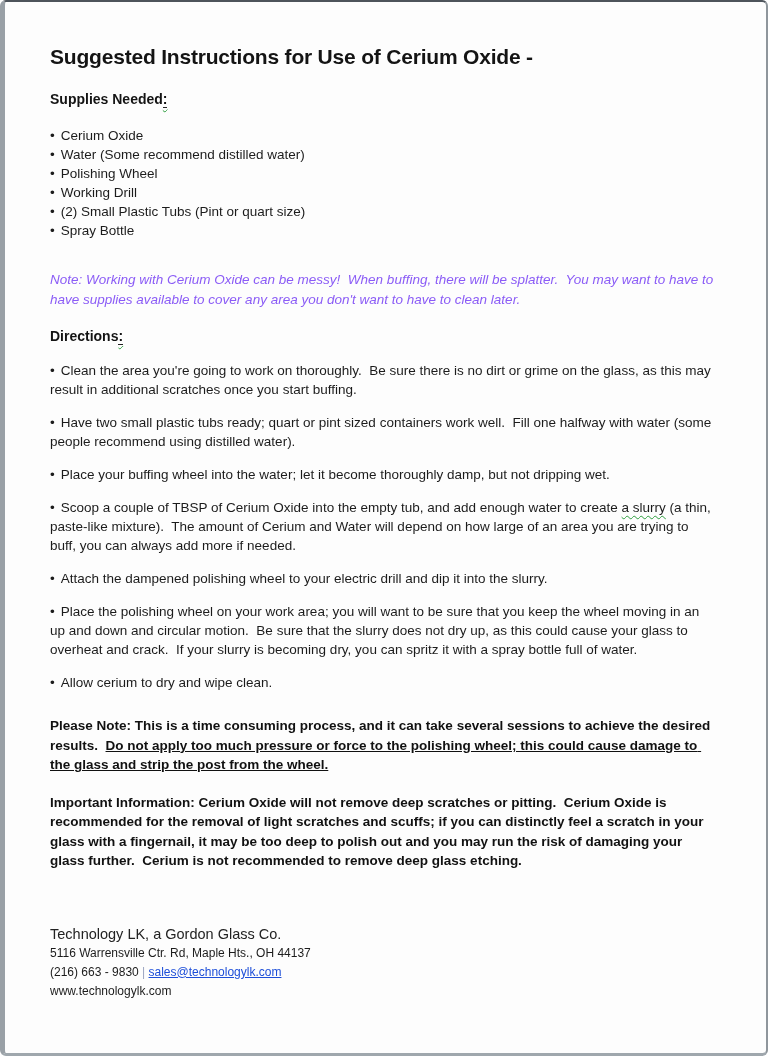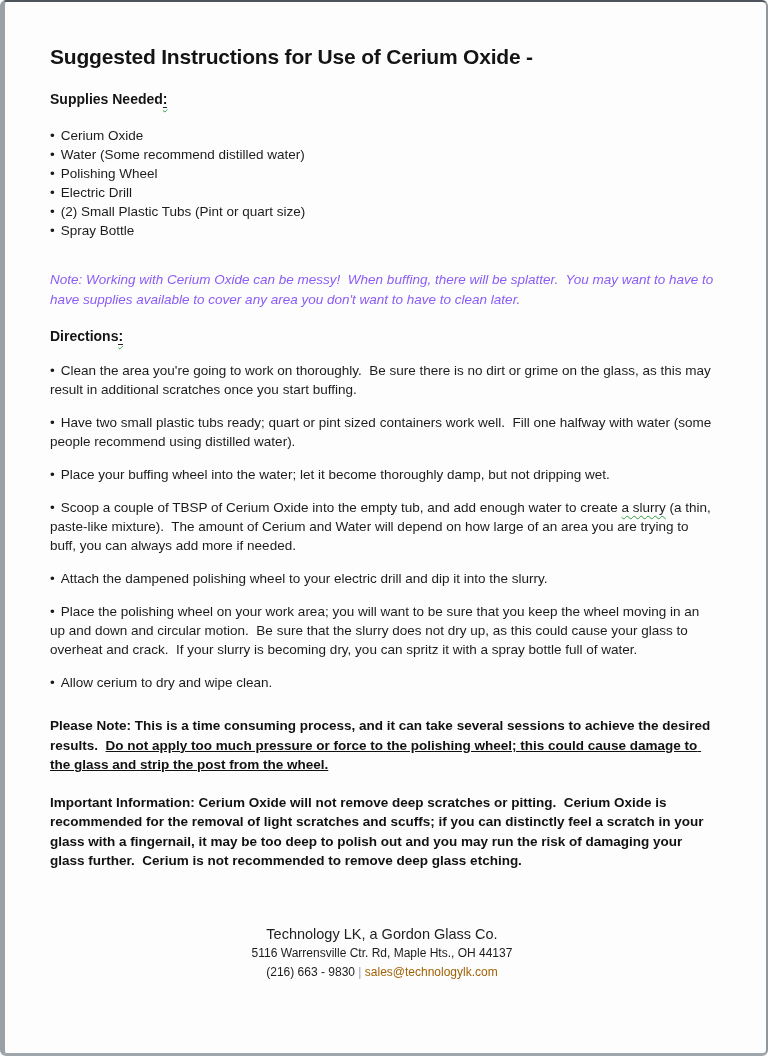--- a/index.html
+++ b/index.html
@@ -66,55 +66,55 @@
     margin: 0 0 18px 0;
     font-size: 13.5px;
     line-height: 19.5px;
     font-weight: 700;
     white-space: pre-wrap;
     color: #111111;
   }
   .solid-underline { text-decoration: underline; }
   .footer {
     margin-top: 54px;
-    text-align: center;
     line-height: 19px;
   }
   .footer-company {
     font-size: 14.5px;
     color: #222222;
     margin: 0;
   }
   .footer-line {
     font-size: 12px;
     color: #1c1c1c;
     margin: 0;
     white-space: pre-wrap;
   }
   .footer-sep { color: #9aa4c0; }
   a.email-link {
-    color: #a16207;
+    color: #1d4ed8;
+    text-decoration: underline;
     cursor: pointer;
   }
 </style>
 </head>
 <body>
 
 <div class="page">
   <div class="content">
 
     <h1 class="title">Suggested Instructions for Use of Cerium Oxide -</h1>
 
     <p class="heading"><span>Supplies Needed</span><span class="hcolon">:</span></p>
 
     <div class="supplies-list">
       <p class="li"><span class="bullet-glyph">•</span><span>Cerium Oxide</span></p>
       <p class="li"><span class="bullet-glyph">•</span><span>Water (Some recommend distilled water)</span></p>
       <p class="li"><span class="bullet-glyph">•</span><span>Polishing Wheel</span></p>
-      <p class="li"><span class="bullet-glyph">•</span><span>Electric Drill</span></p>
+      <p class="li"><span class="bullet-glyph">•</span><span>Working Drill</span></p>
       <p class="li"><span class="bullet-glyph">•</span><span>(2) Small Plastic Tubs (Pint or quart size)</span></p>
       <p class="li"><span class="bullet-glyph">•</span><span>Spray Bottle</span></p>
     </div>
 
     <p class="note">Note: Working with Cerium Oxide can be messy!  When buffing, there will be splatter.  You may want to have to have supplies available to cover any area you don't want to have to clean later.</p>
 
     <p class="heading directions-heading"><span>Directions</span><span class="hcolon">:</span></p>
 
     <p class="li"><span class="bullet-glyph">•</span><span>Clean the area you're going to work on thoroughly.  Be sure there is no dirt or grime on the glass, as this may result in additional scratches once you start buffing.</span></p>
     <p class="li"><span class="bullet-glyph">•</span><span>Have two small plastic tubs ready; quart or pint sized containers work well.  Fill one halfway with water (some people recommend using distilled water).</span></p>
@@ -125,16 +125,17 @@
     <p class="li last-bullet"><span class="bullet-glyph">•</span><span>Allow cerium to dry and wipe clean.</span></p>
 
     <p class="bold-para"><span>Please Note: This is a time consuming process, and it can take several sessions to achieve the desired results.  </span><span class="solid-underline">Do not apply too much pressure or force to the polishing wheel; this could cause damage to the glass and strip the post from the wheel.</span></p>
 
     <p class="bold-para">Important Information: Cerium Oxide will not remove deep scratches or pitting.  Cerium Oxide is recommended for the removal of light scratches and scuffs; if you can distinctly feel a scratch in your glass with a fingernail, it may be too deep to polish out and you may run the risk of damaging your glass further.  Cerium is not recommended to remove deep glass etching.</p>
 
     <div class="footer">
       <p class="footer-company">Technology LK, a Gordon Glass Co.</p>
       <p class="footer-line">5116 Warrensville Ctr. Rd, Maple Hts., OH 44137</p>
       <p class="footer-line"><span>(216) 663 - 9830</span><span class="footer-sep"> | </span><a class="email-link">sales@technologylk.com</a></p>
+      <p class="footer-line">www.technologylk.com</p>
     </div>
 
   </div>
 </div>
 
 </body></html>

